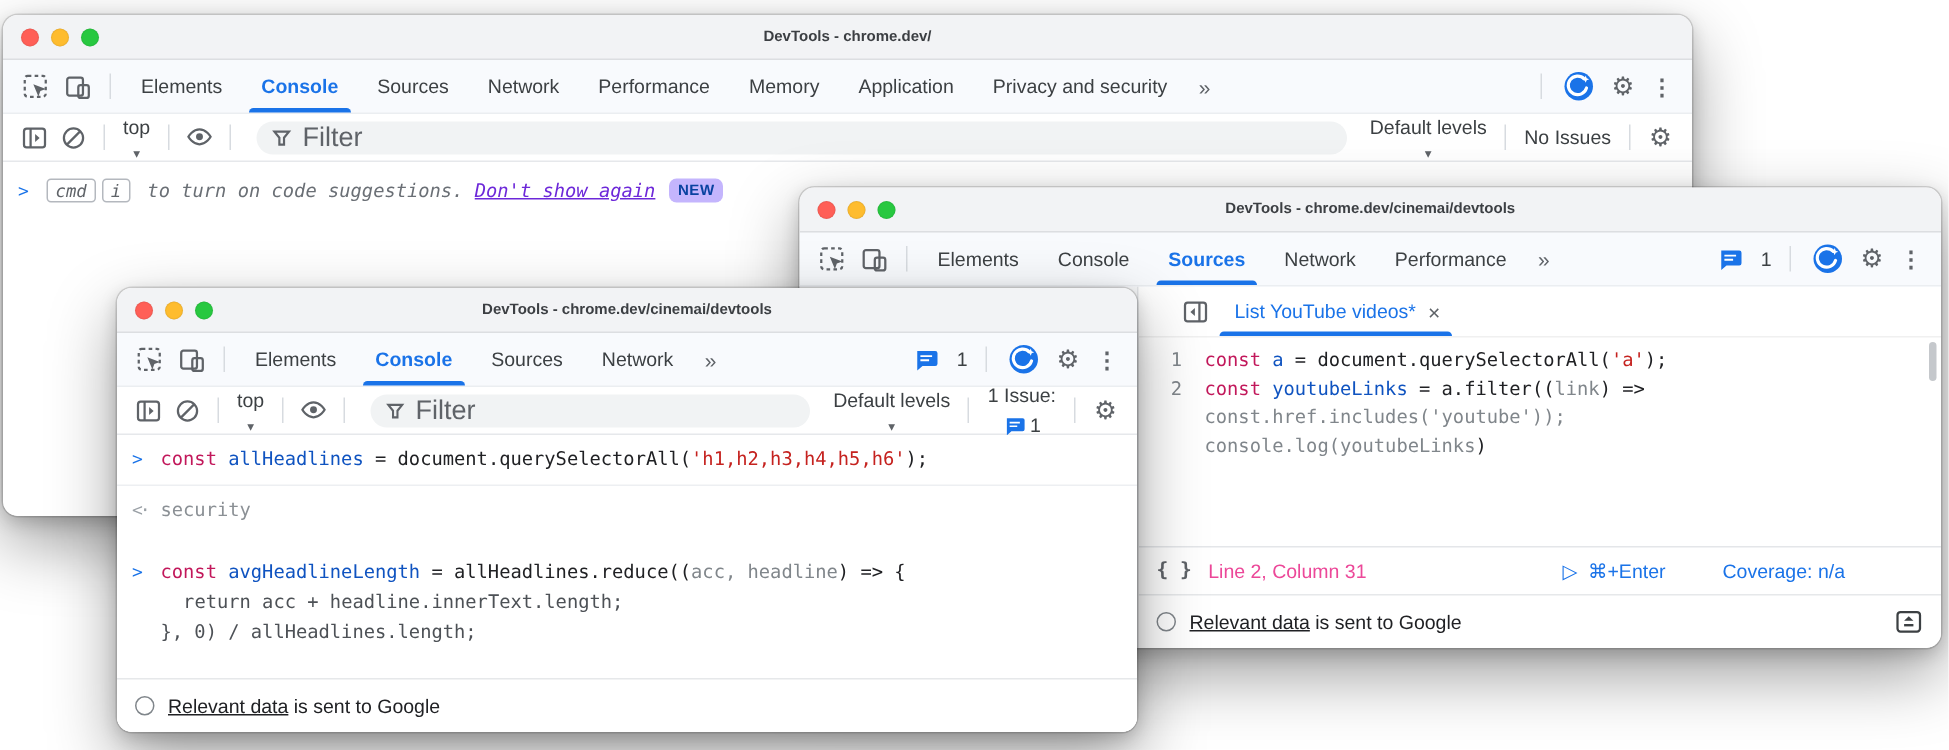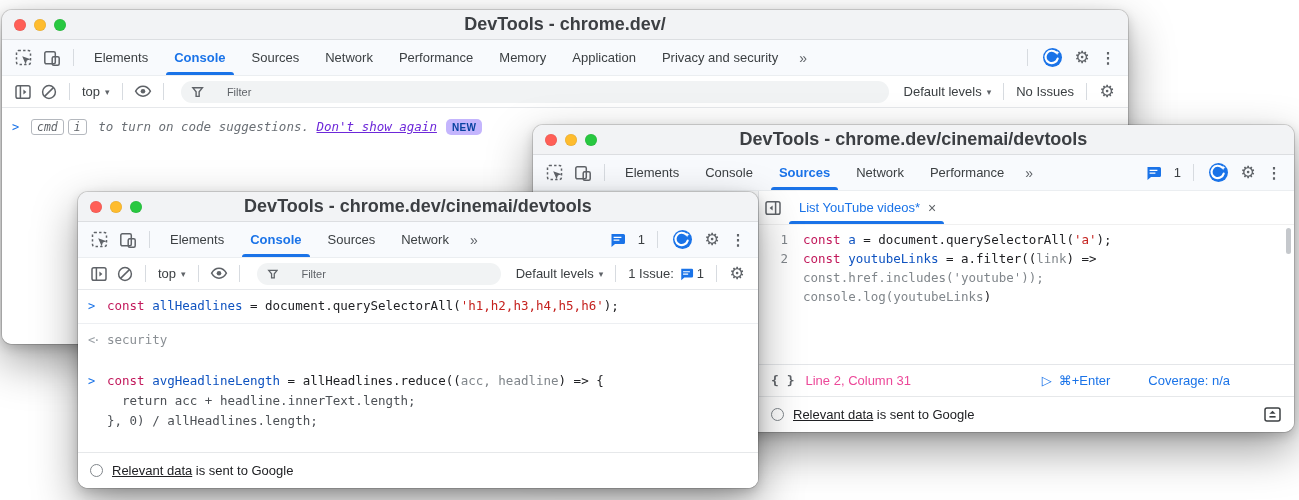--- a/index.html
+++ b/index.html
@@ -12,42 +12,42 @@
     display:flex; flex-direction:column; }
   .w1 { left:2px; top:10px; width:1126px; height:334px; z-index:1; }
   .w2 { left:533px; top:125px; width:761px; height:307px; z-index:2; }
   .w3 { left:78px; top:192px; width:680px; height:296px; z-index:3; }
 
   .titlebar { height:30px; flex:none; background:#f2f3f5; border-bottom:1px solid #dcdee1;
     display:flex; align-items:center; position:relative; }
   .lights { display:flex; gap:8px; padding-left:12px; }
   .light { width:12px; height:12px; border-radius:50%; box-shadow:inset 0 0 1px rgba(0,0,0,.25); }
   .light.red{ background:#ff5f57; } .light.yellow{ background:#febc2e; } .light.green{ background:#28c840; }
-  .wtitle { position:absolute; left:0; right:0; text-align:center; font-size:18px; font-weight:700; color:#3c3f43; }
+  .wtitle { position:absolute; left:0; right:0; text-align:center; font-size:10px; font-weight:700; color:#3c3f43; }
 
   .tabrow { height:36px; flex:none; background:#f8fafd; border-bottom:1px solid #ebeef1;
     display:flex; align-items:center; padding-left:8px; }
   .tico { width:28px; height:26px; display:flex; align-items:center; justify-content:center; color:#5f6368; flex:none; }
   .vdiv { width:1px; height:17px; background:#d7dbe0; margin:0 7px; flex:none; }
   .tab { padding:0 13px; height:100%; display:flex; align-items:center; font-size:13px; color:#3c4043; position:relative; white-space:nowrap; }
   .tab.active { color:#1a73e8; font-weight:600; }
   .tab.active::after { content:""; position:absolute; left:5px; right:5px; bottom:0; height:3px; background:#1a73e8; border-radius:3px 3px 0 0; }
   .more { font-size:14px; color:#5f6368; padding:0 8px; letter-spacing:-1px; }
   .tabrow-right { margin-left:auto; display:flex; align-items:center; gap:3px; padding-right:10px; }
   .gear { font-size:17px; color:#5f6368; width:26px; text-align:center; }
   .kebab { font-size:15px; font-weight:700; color:#5f6368; width:20px; text-align:center; }
   .issue-count { font-size:13px; color:#3c4043; margin:0 2px 0 3px; }
 
   .toolbar { height:32px; flex:none; background:#fff; border-bottom:1px solid #e6e8eb;
     display:flex; align-items:center; padding:0 8px; }
   .tbtn { width:26px; height:24px; display:flex; align-items:center; justify-content:center; color:#5f6368; flex:none; }
-  .drop { display:flex; align-items:center; gap:5px; font-size:13px; color:#3c4043; padding:0 5px; white-space:nowrap; }
+  .drop { display:flex; align-items:center; gap:5px; font-size:13px; color:#3c4043; padding:0 5px; white-space:nowrap;flex-direction:column; }
   .caret { font-size:9px; color:#5f6368; }
   .filter { flex:1; display:flex; align-items:center; gap:7px; background:#f1f3f4; border-radius:12px; height:22px; padding:0 10px; margin:0 10px; min-width:60px; }
-  .filter input { border:none; outline:none; background:transparent; font-size:11px; color:#3c4043; width:100%; font-family:"Liberation Sans",sans-serif;margin-left:16px; }
+  .filter input { border:none; outline:none; background:transparent; font-size:18px; color:#3c4043; width:100%; font-family:"Liberation Sans",sans-serif; }
   .filter input::placeholder { color:#5f6368; }
 
   .mono, .ccode, .gutter { font-family:"DejaVu Sans Mono", monospace; }
   .console-area { flex:1; background:#fff; display:flex; flex-direction:column; overflow:hidden; }
   .centry { display:flex; padding:6px 10px 7px 10px; }
   .centry.bordered { border-bottom:1px solid #edeff2; }
   .prompt { flex:none; width:19px; font-size:12px; line-height:20px; color:#1a73e8; font-family:"DejaVu Sans Mono",monospace; }
   .prompt.result { color:#9aa0a6; letter-spacing:-2px; }
   .ccode { font-size:12.5px; line-height:20px; color:#202124; white-space:pre-wrap; }
   .resx { color:#8b9095; }
@@ -56,21 +56,21 @@
   .tk-def{ color:#202124; } .tk-dim{ color:#80868b; } .tk-body{ color:#4d5156;margin-top:36px; }
   .tk-msg{ color:#6a6f75; font-style:italic; }
   .tk-link{ color:#6d28d9; font-style:italic; text-decoration:underline; }
   .tk-key{ color:#5f6368; font-style:italic; border:1px solid #b4b8be; border-radius:3px; padding:0 5px; margin-right:4px; background:#fff; font-size:11.5px; }
   .newbadge { margin-left:9px; background:#c4b5fd; color:#0842a0; font-size:10px; font-weight:700; padding:2.5px 6px; border-radius:5px; letter-spacing:.4px; font-style:normal; font-family:"Liberation Sans",sans-serif; align-self:center; }
 
   
   .src-body { flex:1; display:flex; overflow:hidden; }
   .navpane { width:226px; flex:none; background:#f7f8f9; border-right:1px solid #e3e5e8; }
   .edcol { flex:1; display:flex; flex-direction:column; overflow:hidden; }
-  .edtabs { height:34px; flex:none; display:flex; align-items:center; border-bottom:1px solid #f0f0f0; padding-left:0; background:#fff; }
+  .edtabs { height:34px; flex:none; display:flex; align-items:center; border-bottom:1px solid #f0f0f0; padding-left:24px; background:#fff; }
   .file-tab { display:flex; align-items:center; gap:8px; height:100%; padding:0 10px 0 12px; position:relative; font-size:13px; color:#1a73e8; white-space:nowrap; }
   .file-tab::after { content:""; position:absolute; left:2px; right:2px; bottom:0; height:3px; background:#1a73e8; border-radius:3px 3px 0 0; }
   .closex { color:#5f6368; font-size:14px; }
   .codearea { flex:1; position:relative; padding-top:5px; overflow:hidden; }
   .code-line { display:flex; line-height:19px; }
   .gutter { flex:none; width:44px; text-align:right; padding-right:15px; color:#80868b; font-size:12.5px; }
   .code-text { font-size:12.5px; white-space:pre; font-family:"DejaVu Sans Mono",monospace; }
   .scrollthumb { position:absolute; right:3px; top:3px; width:5px; height:26px; background:#c5c8cc; border-radius:3px; }
 
   .statusbar { height:32px; flex:none; border-top:1px solid #e4e6e9; display:flex; align-items:center; padding:0 12px; background:#fff; }

